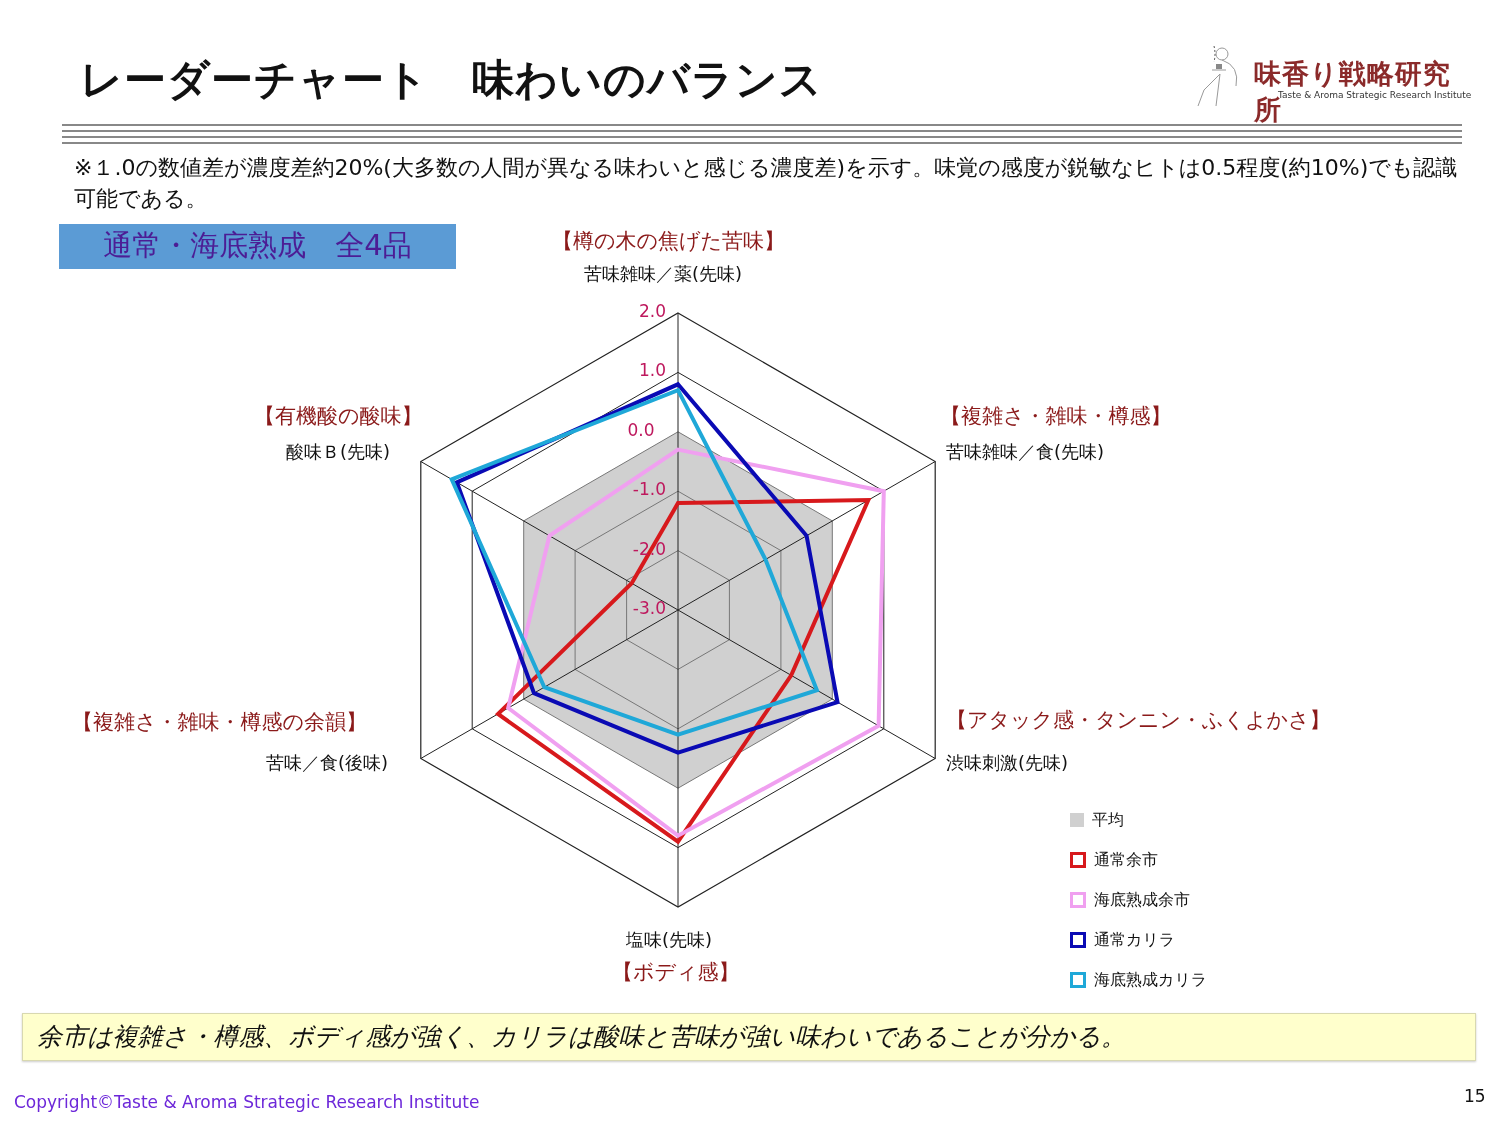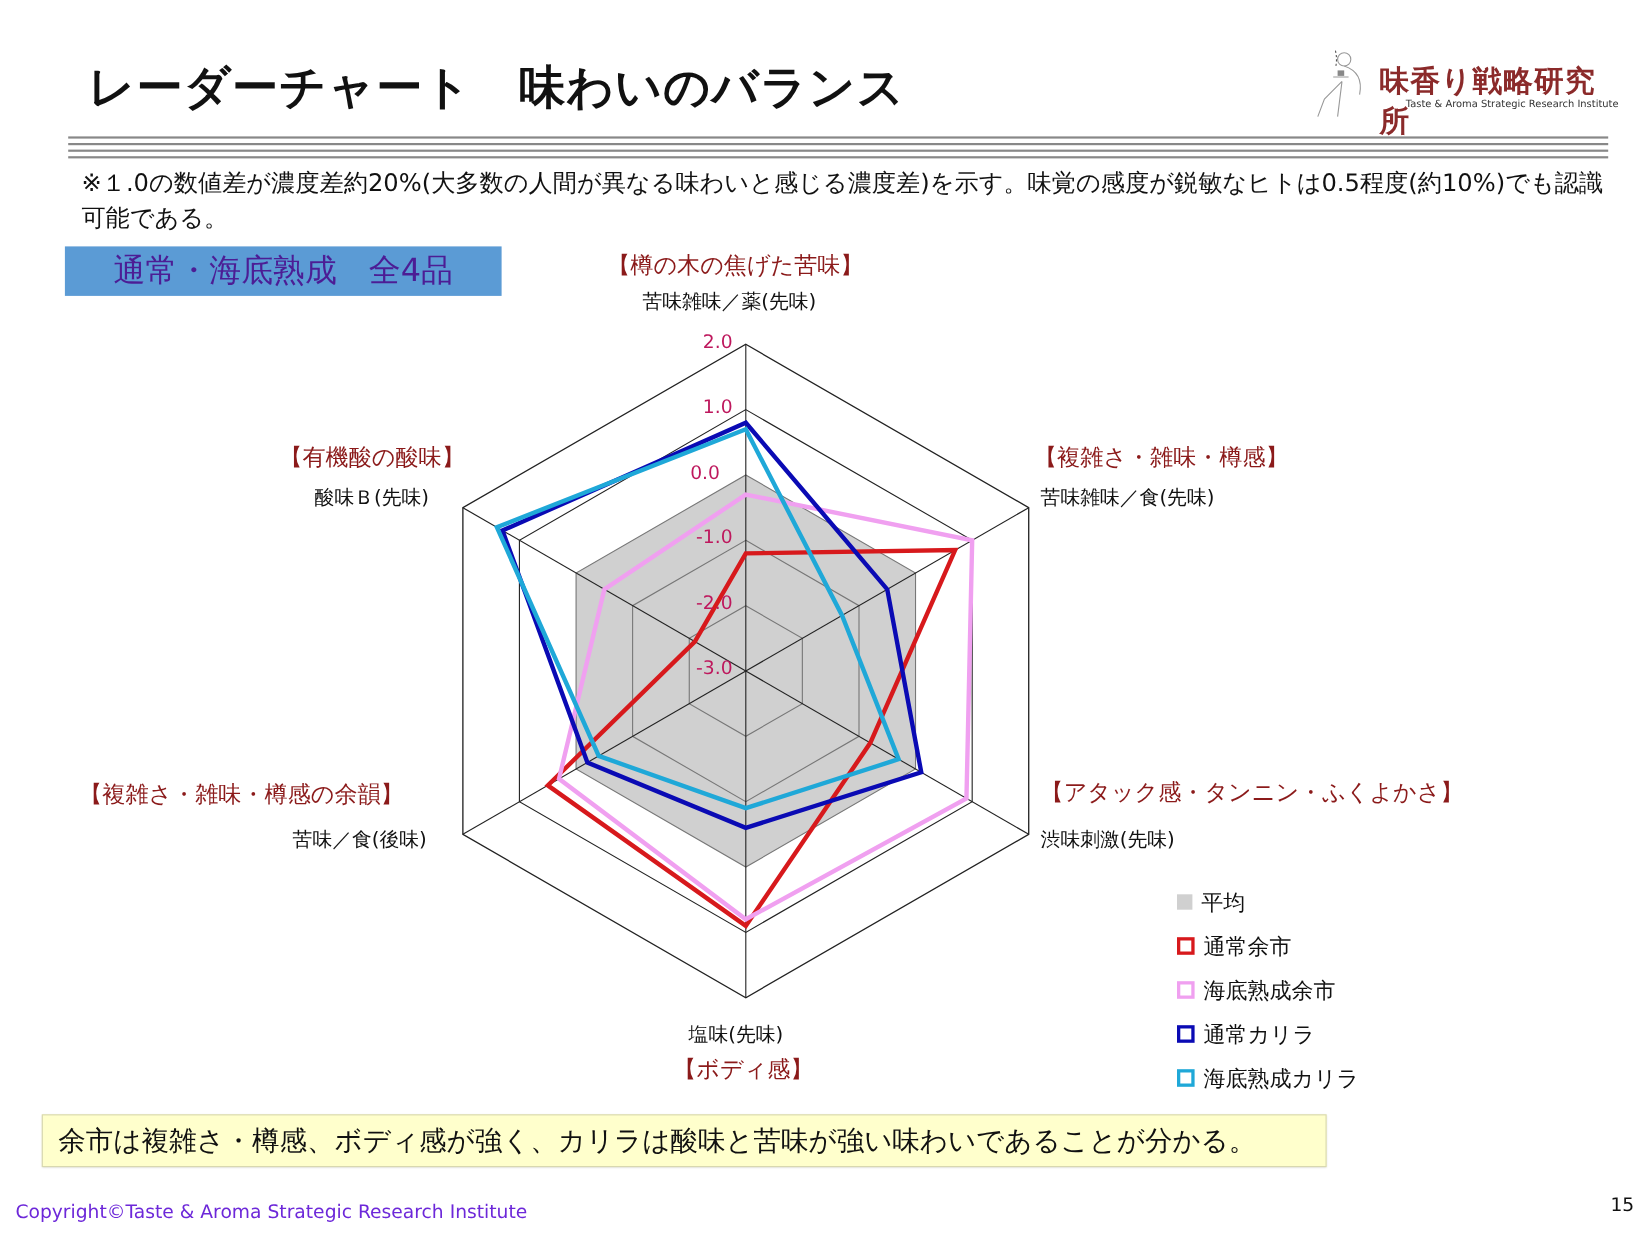--- a/index.html
+++ b/index.html
@@ -12,25 +12,25 @@
     .rules { position:absolute; left:62px; top:124px; width:1400px; }
     .rules div { height:2px; background:#888; margin-bottom:4px; }
     .note { position:absolute; left:74px; top:152px; width:1400px; font-size:22px; line-height:31px; }
     .badge { position:absolute; left:59px; top:224px; width:397px; height:45px; background:#5b9bd5;
              color:#4c1d95; font-weight:normal; font-size:29px; text-align:center; line-height:43px; }
     .chart { position:absolute; left:0; top:0; }
     .cat { position:absolute; color:#8b1a1a; font-size:21px; white-space:nowrap; }
     .axl { position:absolute; font-size:18px; white-space:nowrap; color:#111; }
     .tick { position:absolute; font-size:17px; color:#be185d; }
     .legend { position:absolute; left:1070px; top:800px; }
-    .leg-item { display:flex; align-items:center; height:40px; font-size:20px; }
+    .leg-item { display:flex; align-items:center; height:40px; font-size:16px; }
     .swatch { width:11px; height:11px; margin-right:8px; box-sizing:border-box; }
     .swatch.fill { width:14px; height:14px; }
-    .summary { position:absolute; left:38px; top:1013px; width:1168px; height:48px; background:#ffffcc;
-               border:1px solid #d8d8b0; box-shadow:0 1px 2px #ccc; font-size:25px; line-height:46px; padding-left:14px; box-sizing:border-box; }
+    .summary { position:absolute; left:22px; top:1013px; width:1454px; height:48px; background:#ffffcc;
+               border:1px solid #d8d8b0; box-shadow:0 1px 2px #ccc; font-size:25px; line-height:46px; padding-left:14px; box-sizing:border-box;font-style:italic; }
     .copyright { position:absolute; left:14px; top:1092px; font-size:17px; color:#6d28d9; }
     .pageno { position:absolute; left:1464px; top:1086px; font-size:17px; color:#111; }
   </style>
 </head>
 <body>
 
 <div class="title">レーダーチャート　味わいのバランス</div>
 
 <div class="logo">
   <svg width="60" height="70" style="position:absolute;left:0;top:0">

